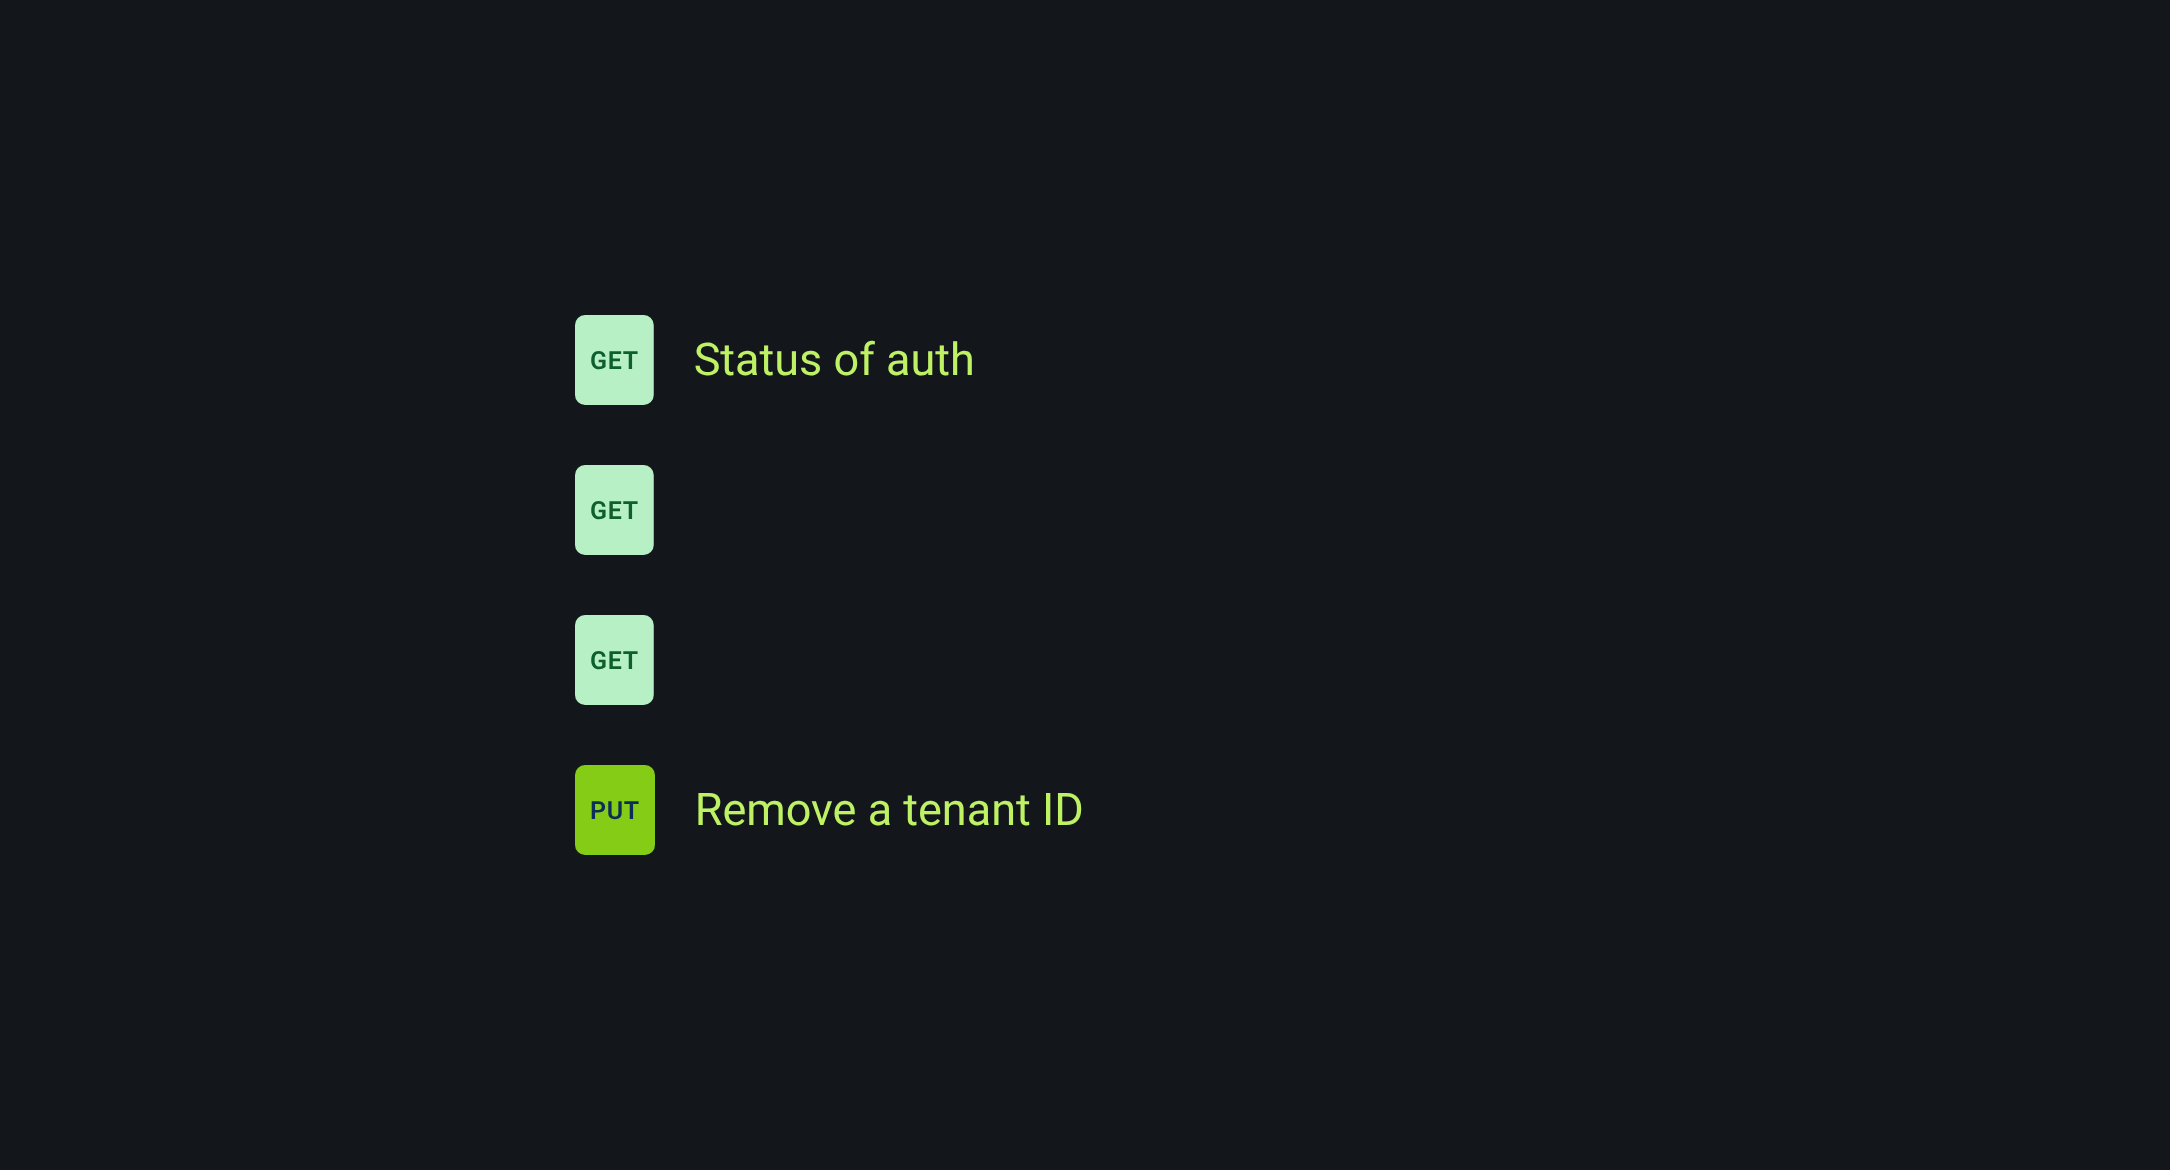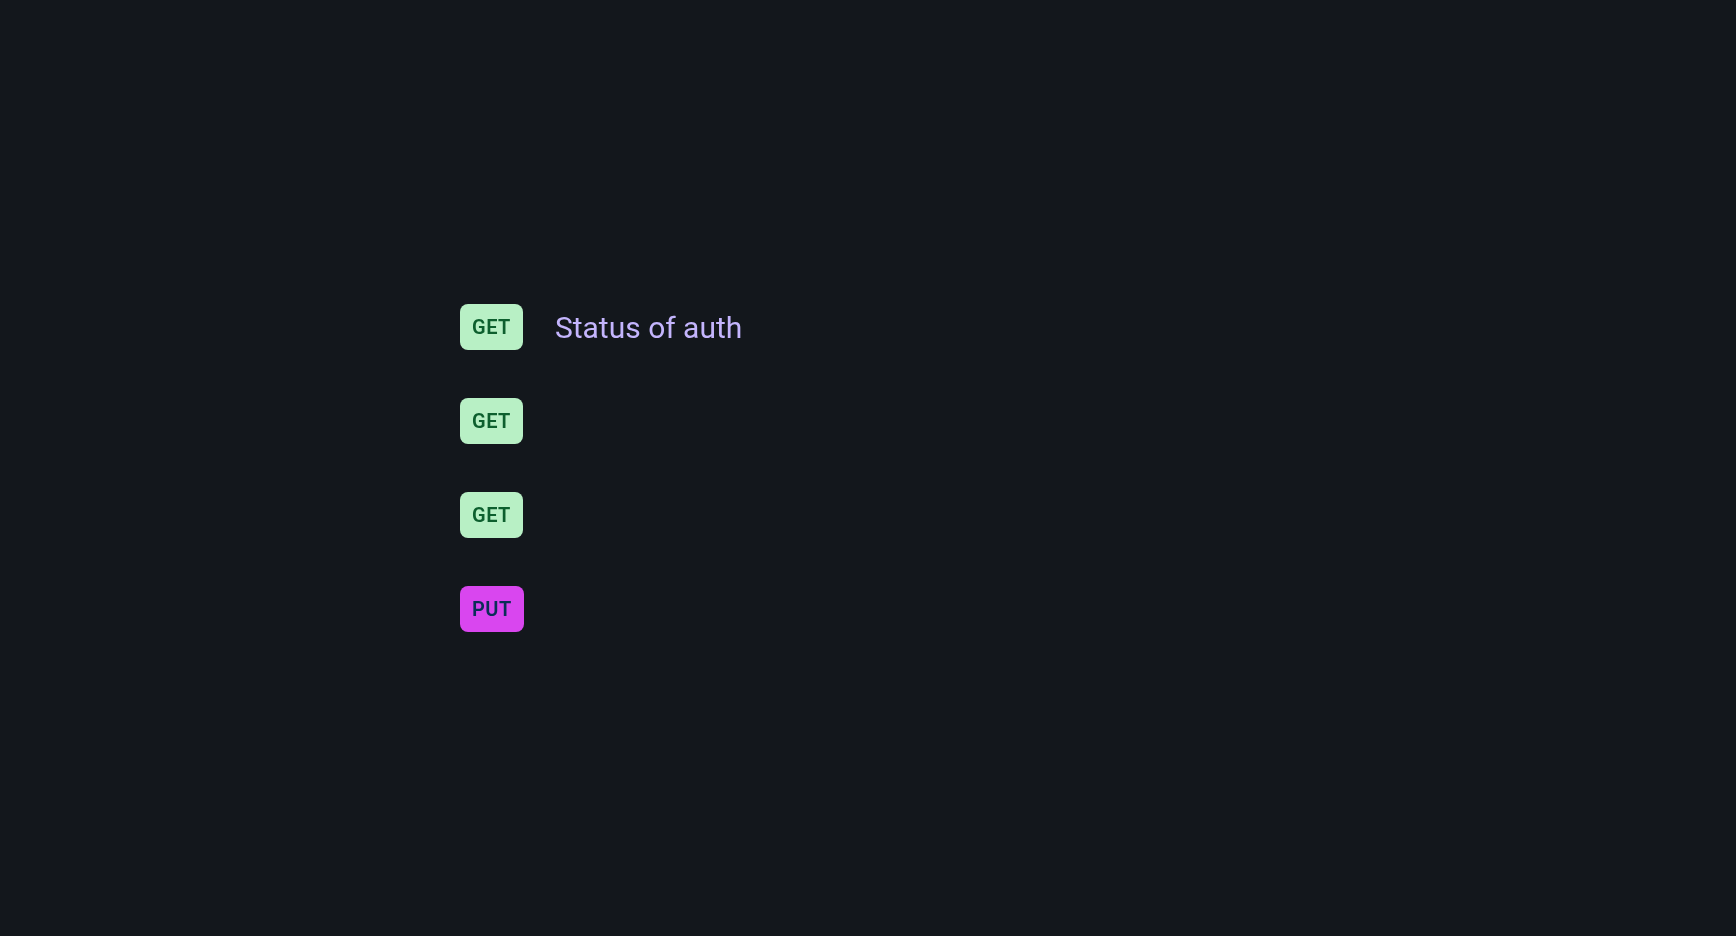--- a/index.html
+++ b/index.html
@@ -27,52 +27,53 @@
     .endpoint-row {
       display: flex;
       align-items: center;
       gap: 32px;
       cursor: pointer;
     }
     .method-badge {
       display: inline-flex;
       align-items: center;
       justify-content: center;
-      padding: 11px 12px;
+      padding: 24px 12px;
       border-radius: 8px;
       font-size: 20px;
       font-weight: 600;
       letter-spacing: 0.5px;
       min-width: 62px;
       text-align: center;
     }
     .method-get {
       background: #b8f0c5;
       color: #0d5f2e;
     }
     .method-put {
-      background: #d946ef;
+      background: #84cc16;
       color: #0a2e57;
     }
     .endpoint-label {
-      color: #c4b5fd;
-      font-size: 30px;
+      color: #bef264;
+      font-size: 36px;
       font-weight: 400;
     }
   </style>
 </head>
 <body>
 
 <div class="endpoint-list">
   <div class="endpoint-row">
     <span class="method-badge method-get">GET</span>
     <span class="endpoint-label">Status of auth</span>
   </div>
   <div class="endpoint-row">
     <span class="method-badge method-get">GET</span>
   </div>
   <div class="endpoint-row">
     <span class="method-badge method-get">GET</span>
   </div>
   <div class="endpoint-row">
     <span class="method-badge method-put">PUT</span>
+    <span class="endpoint-label">Remove a tenant ID</span>
   </div>
 </div>
 
 </body></html>

